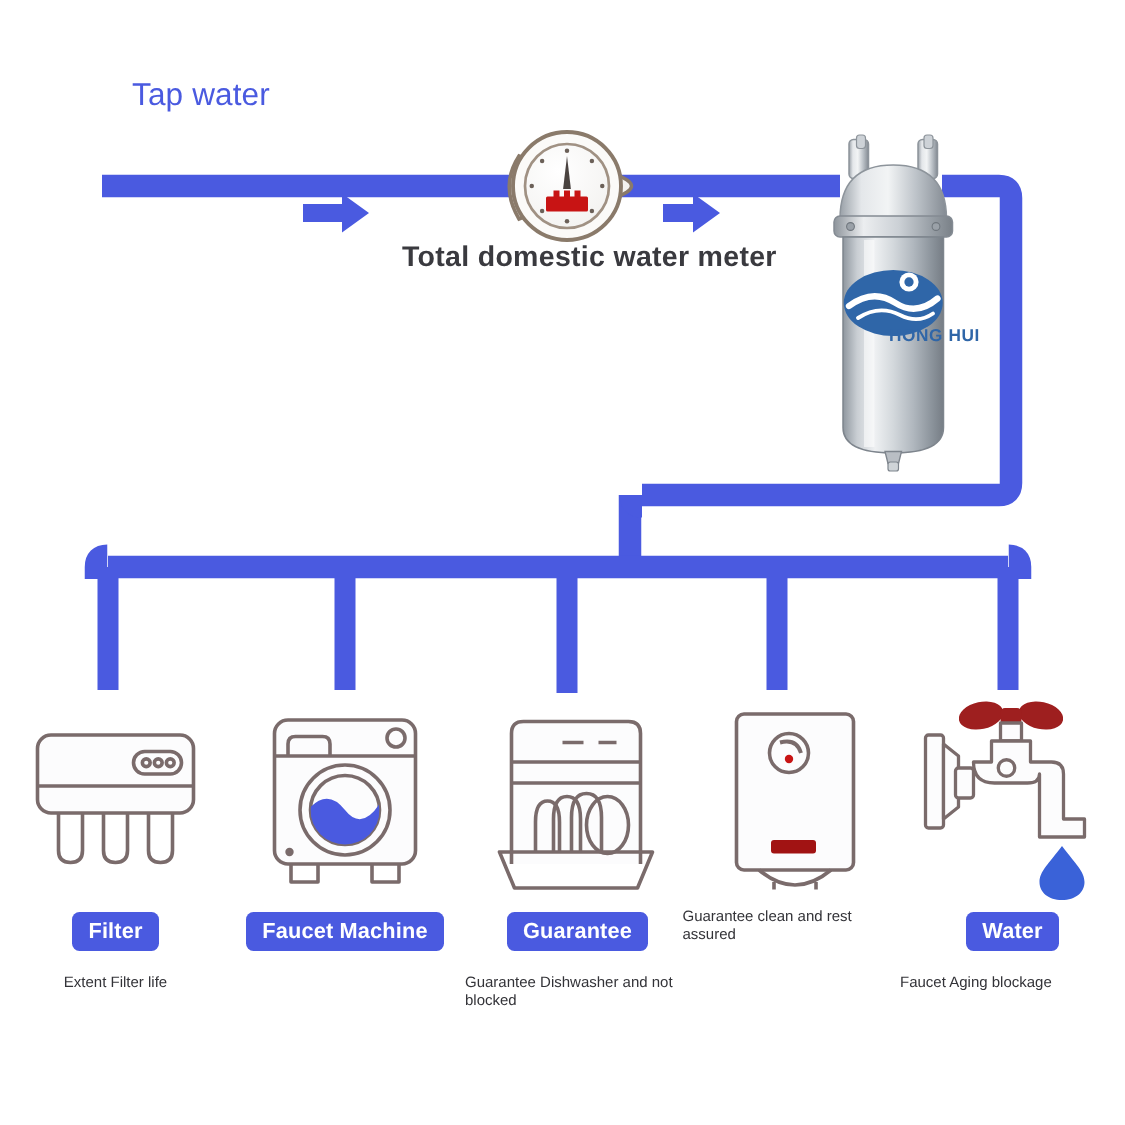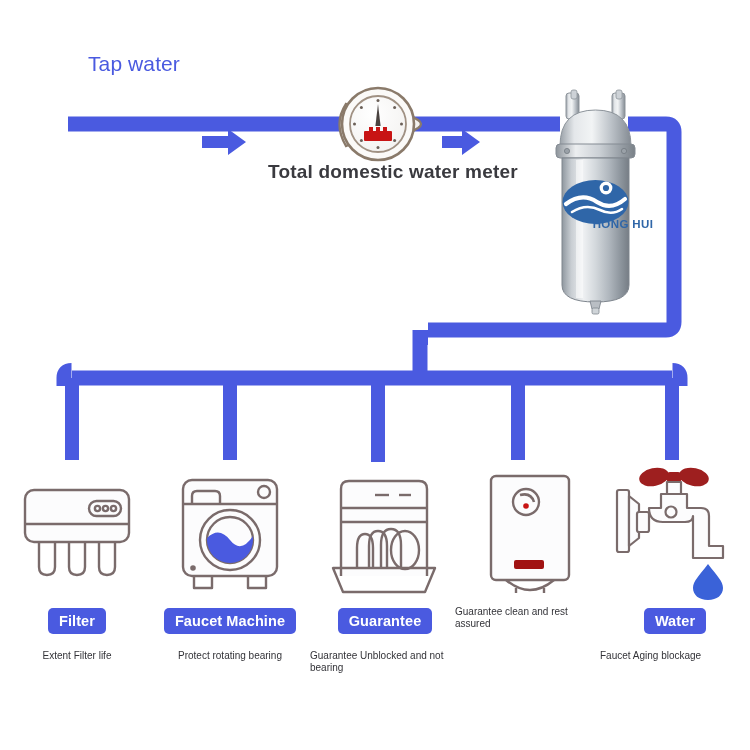--- a/index.html
+++ b/index.html
@@ -200,42 +200,41 @@
           </g>
           <clipPath id="drumClip">
               <circle cx="66" cy="72" r="23"></circle>
             </clipPath>
           <g clip-path="url(#drumClip)">
             <path d="M 43,70 Q 55,58 66,72 Q 77,86 89,68 L 89,96 L 43,96 Z" fill="#4a5ae0"></path>
           </g>
         </svg>
       </div>
       <span class="badge">Faucet Machine</span>
-      <div class="cap">Protect rotating bearing</div>
     </div>
 
     <div class="card" style="left:310px;">
       <div class="icon-box">
         <svg width="132" height="132" viewBox="0 0 132 132">
           <g fill="none" stroke="#7a6b6b" stroke-width="2.4" stroke-linejoin="round">
             <path d="M 22,108 L 22,21 Q 22,13 30,13 L 100,13 Q 108,13 108,21 L 108,108" fill="#fcfcfd"></path>
             <line x1="22" y1="40" x2="108" y2="40"></line>
             <line x1="22" y1="54" x2="108" y2="54"></line>
             <line x1="56" y1="27" x2="70" y2="27"></line>
             <line x1="80" y1="27" x2="92" y2="27"></line>
             <path d="M 38,100 L 38,80 Q 38,66 46,66 Q 54,66 54,80 L 54,100"></path>
             <path d="M 50,100 L 50,78 Q 50,63 59,63 Q 68,63 68,78 L 68,100"></path>
             <path d="M 62,100 L 62,77 Q 62,61 72,61 Q 82,61 82,77 L 82,100"></path>
             <ellipse cx="86" cy="82" rx="14" ry="19"></ellipse>
             <path d="M 14,100 L 116,100 L 106,124 L 24,124 Z"></path>
           </g>
         </svg>
       </div>
       <span class="badge">Guarantee</span>
-      <div class="cap left">Guarantee Unblocked and not bearing</div>
+      <div class="cap left">Guarantee Dishwasher and not blocked</div>
     </div>
 
     <div class="card" style="left:455px;">
       <div class="icon-box">
         <svg width="132" height="132" viewBox="0 0 132 132">
           <g fill="none" stroke="#7a6b6b" stroke-width="2.4" stroke-linejoin="round">
             <rect x="27" y="8" width="78" height="104" rx="5" fill="#fcfcfd"></rect>
             <circle cx="62" cy="34" r="13"></circle>
             <path d="M 56,27 Q 67,24 70,34" stroke-width="2.6"></path>
             <path d="M 42,112 Q 66,132 90,112"></path>

